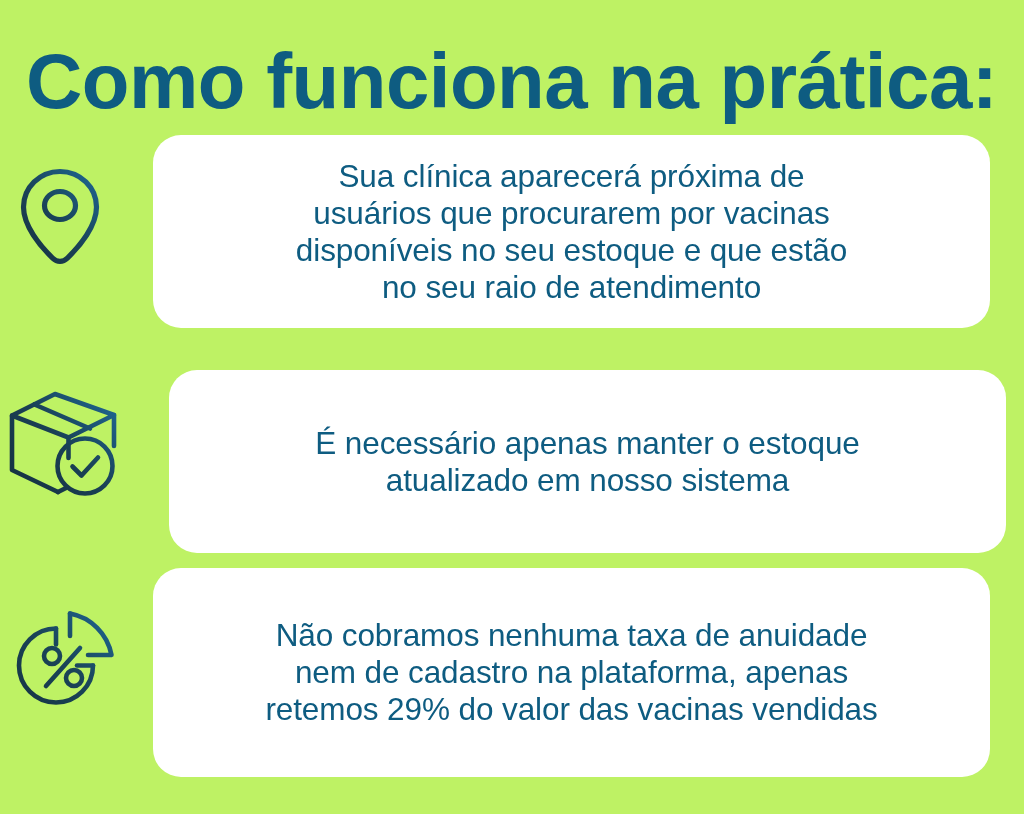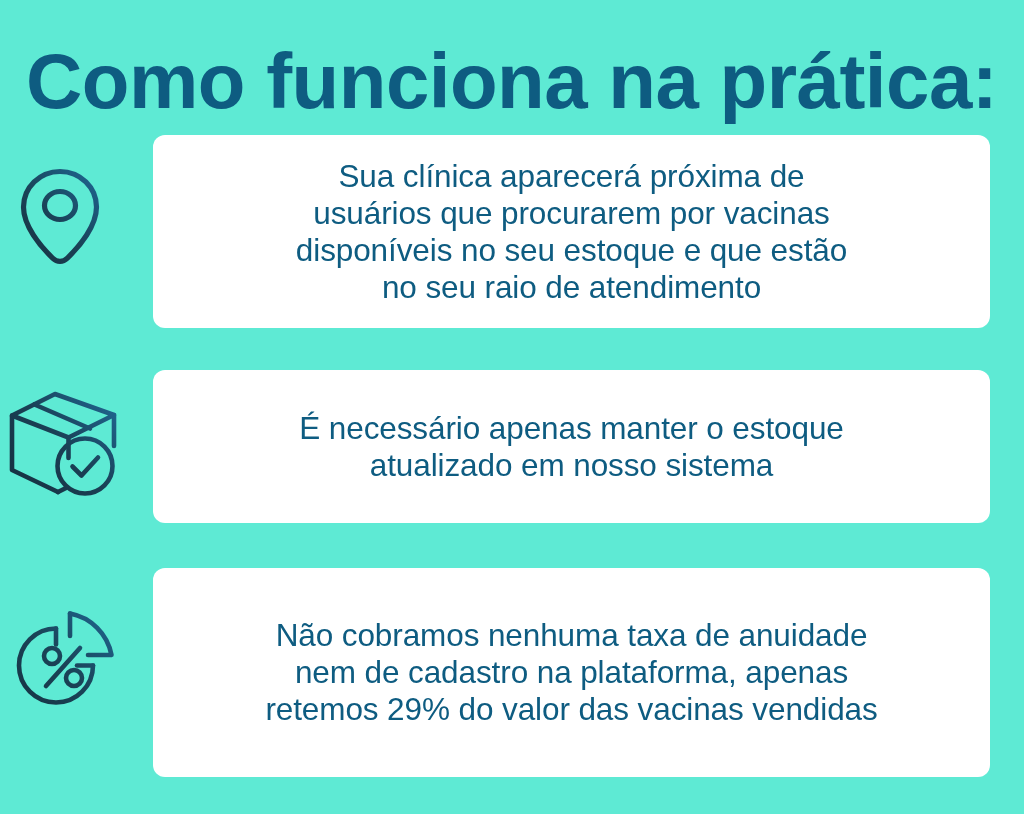--- a/index.html
+++ b/index.html
@@ -13,21 +13,21 @@
     height: 814px;
     position: relative;
     overflow: hidden;
     font-family: "Liberation Sans", "DejaVu Sans", sans-serif;
     -webkit-font-smoothing: antialiased;
   }
 
   #page-root {
     position: absolute;
     inset: 0;
-    background: #5eead4;
+    background: #bef264;
   }
 
   
   .page-title {
     position: absolute;
     left: 26px;
     top: -10px;
     font-size: 78px;
     font-weight: 700;
     letter-spacing: -0.5px;
@@ -49,21 +49,21 @@
     left: 4px;
     display: block;
   }
   .icon-wrap svg { display: block; }
 
   .card {
     position: absolute;
     left: 153px;
     width: 837px;
     background: #ffffff;
-    border-radius: 12px;
+    border-radius: 28px;
     box-sizing: border-box;
     display: flex;
     align-items: center;
     justify-content: center;
     padding: 6px 34px;
   }
 
   .card-text {
     margin: 0;
     text-align: center;
@@ -75,21 +75,21 @@
     white-space: pre-line;
   }
 
   
   #row-1 { top: 0; height: 340px; }
   #row-1 .card { top: 135px; height: 193px; }
   #row-1 .icon-wrap { top: 158px; }
 
   
   #row-2 { top: 0; height: 540px; }
-  #row-2 .card { top: 370px; height: 153px; }
+  #row-2 .card { top: 370px; height: 183px; margin-left: 16px; }
   #row-2 .icon-wrap { top: 384px; }
 
   
   #row-3 { top: 0; height: 790px; }
   #row-3 .card { top: 568px; height: 209px; }
   #row-3 .icon-wrap { top: 600px; }
 </style>
 </head>
 <body>
 

